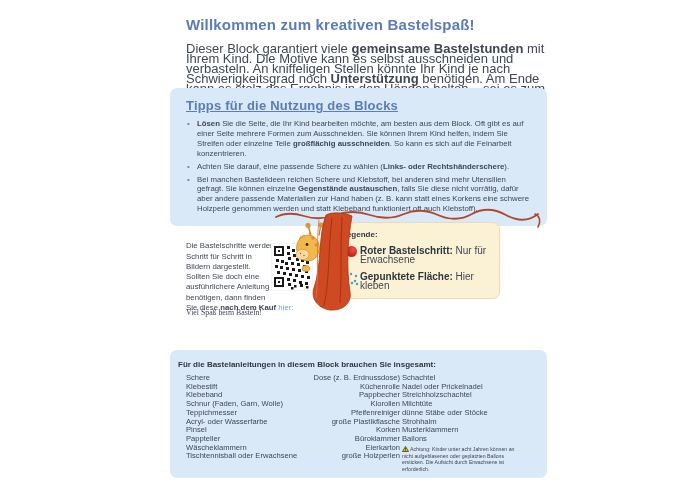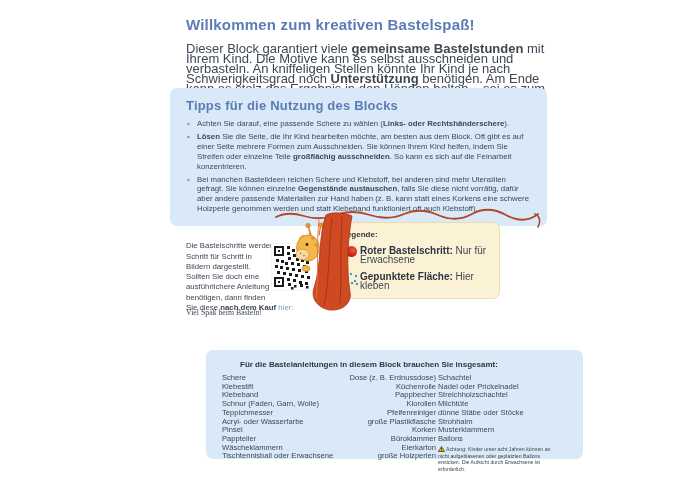--- a/index.html
+++ b/index.html
@@ -10,21 +10,21 @@
   }
   .abs{position:absolute;}
   b{font-weight:bold;}
 
   
   .title{left:186px;top:16px;width:380px;font-size:15px;font-weight:bold;color:#5b7cb5;letter-spacing:.2px;}
   .intro{left:186px;top:44px;width:362px;font-size:13px;line-height:10px;}
 
   
   .tips-box{left:170px;top:88px;width:345px;background:#d9e9f7;border-radius:7px;padding:8px 16px 9px 16px;}
-  .tips-heading{font-size:13px;font-weight:bold;color:#5b7cb5;margin:2px 0 6px 0;letter-spacing:.2px;}
+  .tips-heading{font-size:13px;font-weight:bold;color:#5b7cb5;margin:2px 0 6px 0;letter-spacing:.2px;text-decoration:underline;}
   .tip-item{position:relative;padding-left:11px;font-size:7.8px;line-height:9.9px;margin-bottom:3px;}
   .tip-item::before{content:"•";position:absolute;left:1px;top:0;color:#6e87ab;font-size:8px;}
 
   
   .steps-note{left:186px;top:231px;width:108px;font-size:7.8px;line-height:10.3px;white-space:pre-line;}
   .hier-link{color:#6fa3d9;}
   .closing{left:186px;top:308px;width:150px;font-size:7.8px;font-family:Liberation Serif, serif;}
 
   .qr{left:271px;top:243px;}
   .curtain{left:270px;top:206px;}
@@ -34,42 +34,42 @@
   .legend-heading{font-size:8px;font-weight:bold;color:#2f3540;margin-bottom:7px;}
   .legend-row{display:flex;align-items:flex-start;margin-bottom:8px;}
   .legend-row:last-child{margin-bottom:0;}
   .legend-icon{width:18px;flex:0 0 18px;display:flex;justify-content:center;margin-top:0;}
   .legend-text{font-size:10px;line-height:9px;color:#3f4654;}
   .legend-label{font-weight:bold;color:#2f3540;}
   .red-dot{width:11px;height:11px;border-radius:50%;
     background:radial-gradient(circle at 65% 35%, #e8554a 0%, #cf2318 55%, #a8170e 100%);}
 
   
-  .materials-box{left:170px;top:350px;width:377px;height:109px;background:#d9e9f7;border-radius:7px;box-sizing:border-box;padding:10px 34px;margin-left:36px;}
+  .materials-box{left:170px;top:350px;width:377px;height:128px;background:#d9e9f7;border-radius:7px;box-sizing:border-box;padding:10px 8px;}
   .materials-heading{font-size:8px;font-weight:bold;color:#2f3540;}
   .mat-col{position:absolute;top:24px;}
   .mat-col-1{left:16px;width:120px;}
   .mat-col-2{left:138px;width:92px;text-align:right;}
   .mat-col-3{left:232px;width:140px;}
   .mat-item{font-size:7.6px;line-height:8.7px;white-space:nowrap;}
   .balloon-warning{position:absolute;left:232px;top:96px;width:118px;font-size:5.2px;line-height:6.6px;color:#3f4654;}
   .balloon-warning svg{vertical-align:-1px;margin-right:1px;}
 </style>
 </head>
 <body>
 
 <div class="abs title">Willkommen zum kreativen Bastelspaß!</div>
 
 <div class="abs intro"><span>Dieser Block garantiert viele </span><b>gemeinsame Bastelstunden</b><span> mit Ihrem Kind. Die Motive kann es selbst ausschneiden und verbasteln. An kniffeligen Stellen könnte Ihr Kind je nach Schwierigkeitsgrad noch </span><b>Unterstützung</b><span> benötigen. Am Ende kann es stolz das Ergebnis in den Händen halten – sei es zum Spielen, Ordnen, Verschenken oder zur Dekoration seines Zimmers!</span></div>
 
 <div class="abs tips-box">
   <div class="tips-heading">Tipps für die Nutzung des Blocks</div>
   <div>
+      <div class="tip-item"><b>Lösen</b><span> Sie die Seite, die Ihr Kind bearbeiten möchte, am besten aus dem Block. Oft gibt es auf einer Seite mehrere Formen zum Ausschneiden. Sie können Ihrem Kind helfen, indem Sie Streifen oder einzelne Teile </span><b>großflächig ausschneiden</b><span>. So kann es sich auf die Feinarbeit konzentrieren.</span></div>
       <div class="tip-item"><span>Achten Sie darauf, eine passende Schere zu wählen (</span><b>Links- oder Rechtshänderschere</b><span>).</span></div>
-      <div class="tip-item"><b>Lösen</b><span> Sie die Seite, die Ihr Kind bearbeiten möchte, am besten aus dem Block. Oft gibt es auf einer Seite mehrere Formen zum Ausschneiden. Sie können Ihrem Kind helfen, indem Sie Streifen oder einzelne Teile </span><b>großflächig ausschneiden</b><span>. So kann es sich auf die Feinarbeit konzentrieren.</span></div>
       <div class="tip-item"><span>Bei manchen Bastelideen reichen Schere und Klebstoff, bei anderen sind mehr Utensilien gefragt. Sie können einzelne </span><b>Gegenstände austauschen</b><span>, falls Sie diese nicht vorrätig, dafür aber andere passende Materialien zur Hand haben (z. B. kann statt eines Korkens eine schwere Holzperle genommen werden und statt Klebeband funktioniert oft auch Klebstoff).</span></div>
     </div>
 </div>
 
 <div class="abs steps-note">
   <span><span>Die Bastelschritte werden
 Schritt für Schritt in
 Bildern dargestellt.
 Sollten Sie doch eine
 ausführlichere Anleitung

